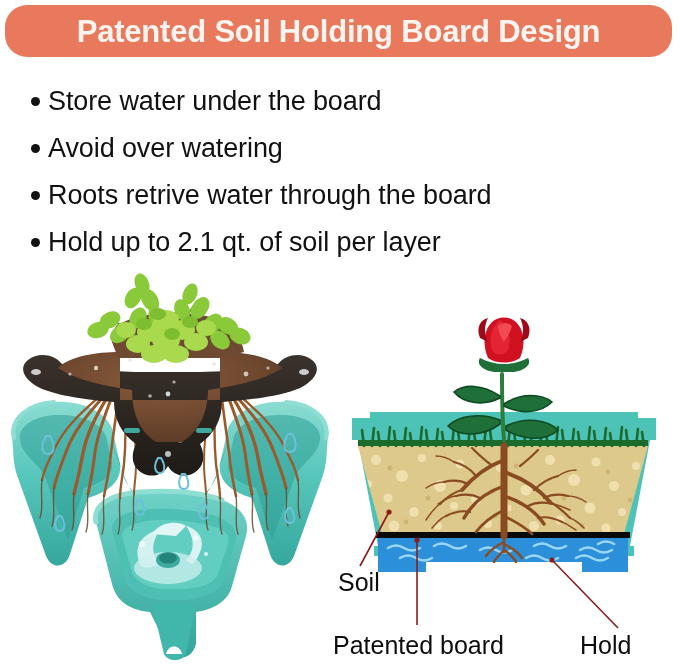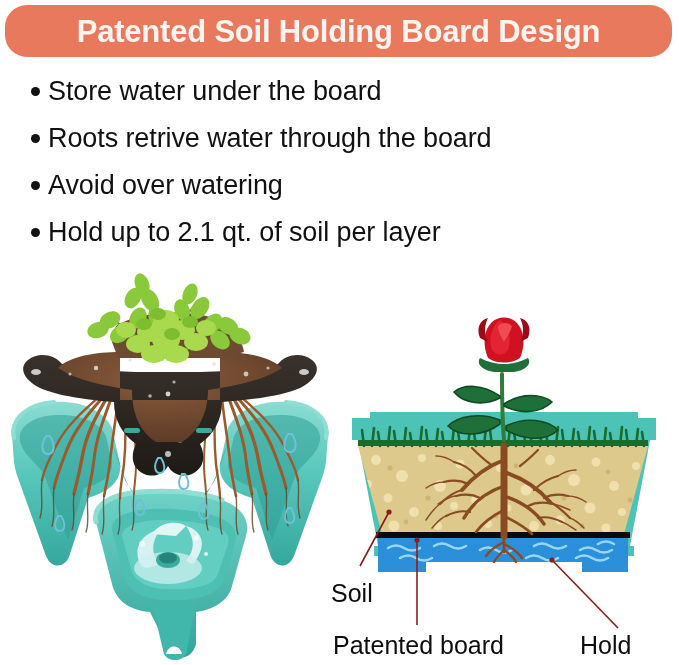--- a/index.html
+++ b/index.html
@@ -8,39 +8,39 @@
   .page{position:relative;width:679px;height:576px;background:#fff;}
 
   
   .banner{position:absolute;left:5px;top:5px;width:667px;height:52px;
           border-radius:22px;display:flex;align-items:center;
           justify-content:center;box-sizing:border-box;}
   .banner-text{color:#fdf4ef;font-size:31px;font-weight:bold;
                letter-spacing:-0.2px;line-height:1;white-space:nowrap;}
 
   
-  .bullets{position:absolute;left:22px;top:74px;width:650px;}
+  .bullets{position:absolute;left:22px;top:84px;width:650px;}
   .bullet-row{display:flex;align-items:flex-start;height:47px;}
   .bullet-dot{width:26px;flex:0 0 26px;display:flex;justify-content:center;
               align-items:flex-start;padding-top:13px;}
   .bullet-dot i{display:block;width:9px;height:9px;border-radius:50%;
                 background:#121212;}
   .bullet-text{font-size:27px;color:#111111;line-height:34px;
                white-space:nowrap;letter-spacing:-0.1px;}
 
   
   .photo{position:absolute;left:0px;top:268px;width:340px;height:397px;}
   .diagram{position:absolute;left:330px;top:300px;width:349px;height:300px;}
 
   svg{display:block;overflow:visible;}
 
   
   .label{position:absolute;font-size:25px;color:#0d0d0d;white-space:nowrap;
          line-height:1;}
-  .lbl-soil{left:331px;top:570px;margin-top:11px;}
+  .lbl-soil{left:338px;top:570px;}
   .lbl-board{left:333px;top:633px;}
   .lbl-water{left:580px;top:633px;}
   .leaders{position:absolute;left:0;top:0;width:679px;height:665px;
            pointer-events:none;}
 </style>
 </head>
 <body>
 
 <div class="page">
 
@@ -54,28 +54,28 @@
       <span class="bullet-dot">
           <i></i>
         </span>
       <span class="bullet-text">Store water under the board</span>
     </div>
 
     <div class="bullet-row">
       <span class="bullet-dot">
           <i></i>
         </span>
-      <span class="bullet-text">Roots retrive water through the board</span>
+      <span class="bullet-text">Avoid over watering</span>
     </div>
 
     <div class="bullet-row">
       <span class="bullet-dot">
           <i></i>
         </span>
-      <span class="bullet-text">Avoid over watering</span>
+      <span class="bullet-text">Roots retrive water through the board</span>
     </div>
 
     <div class="bullet-row">
       <span class="bullet-dot">
           <i></i>
         </span>
       <span class="bullet-text">Hold up to 2.1 qt. of soil per layer</span>
     </div>
 
   </div>

